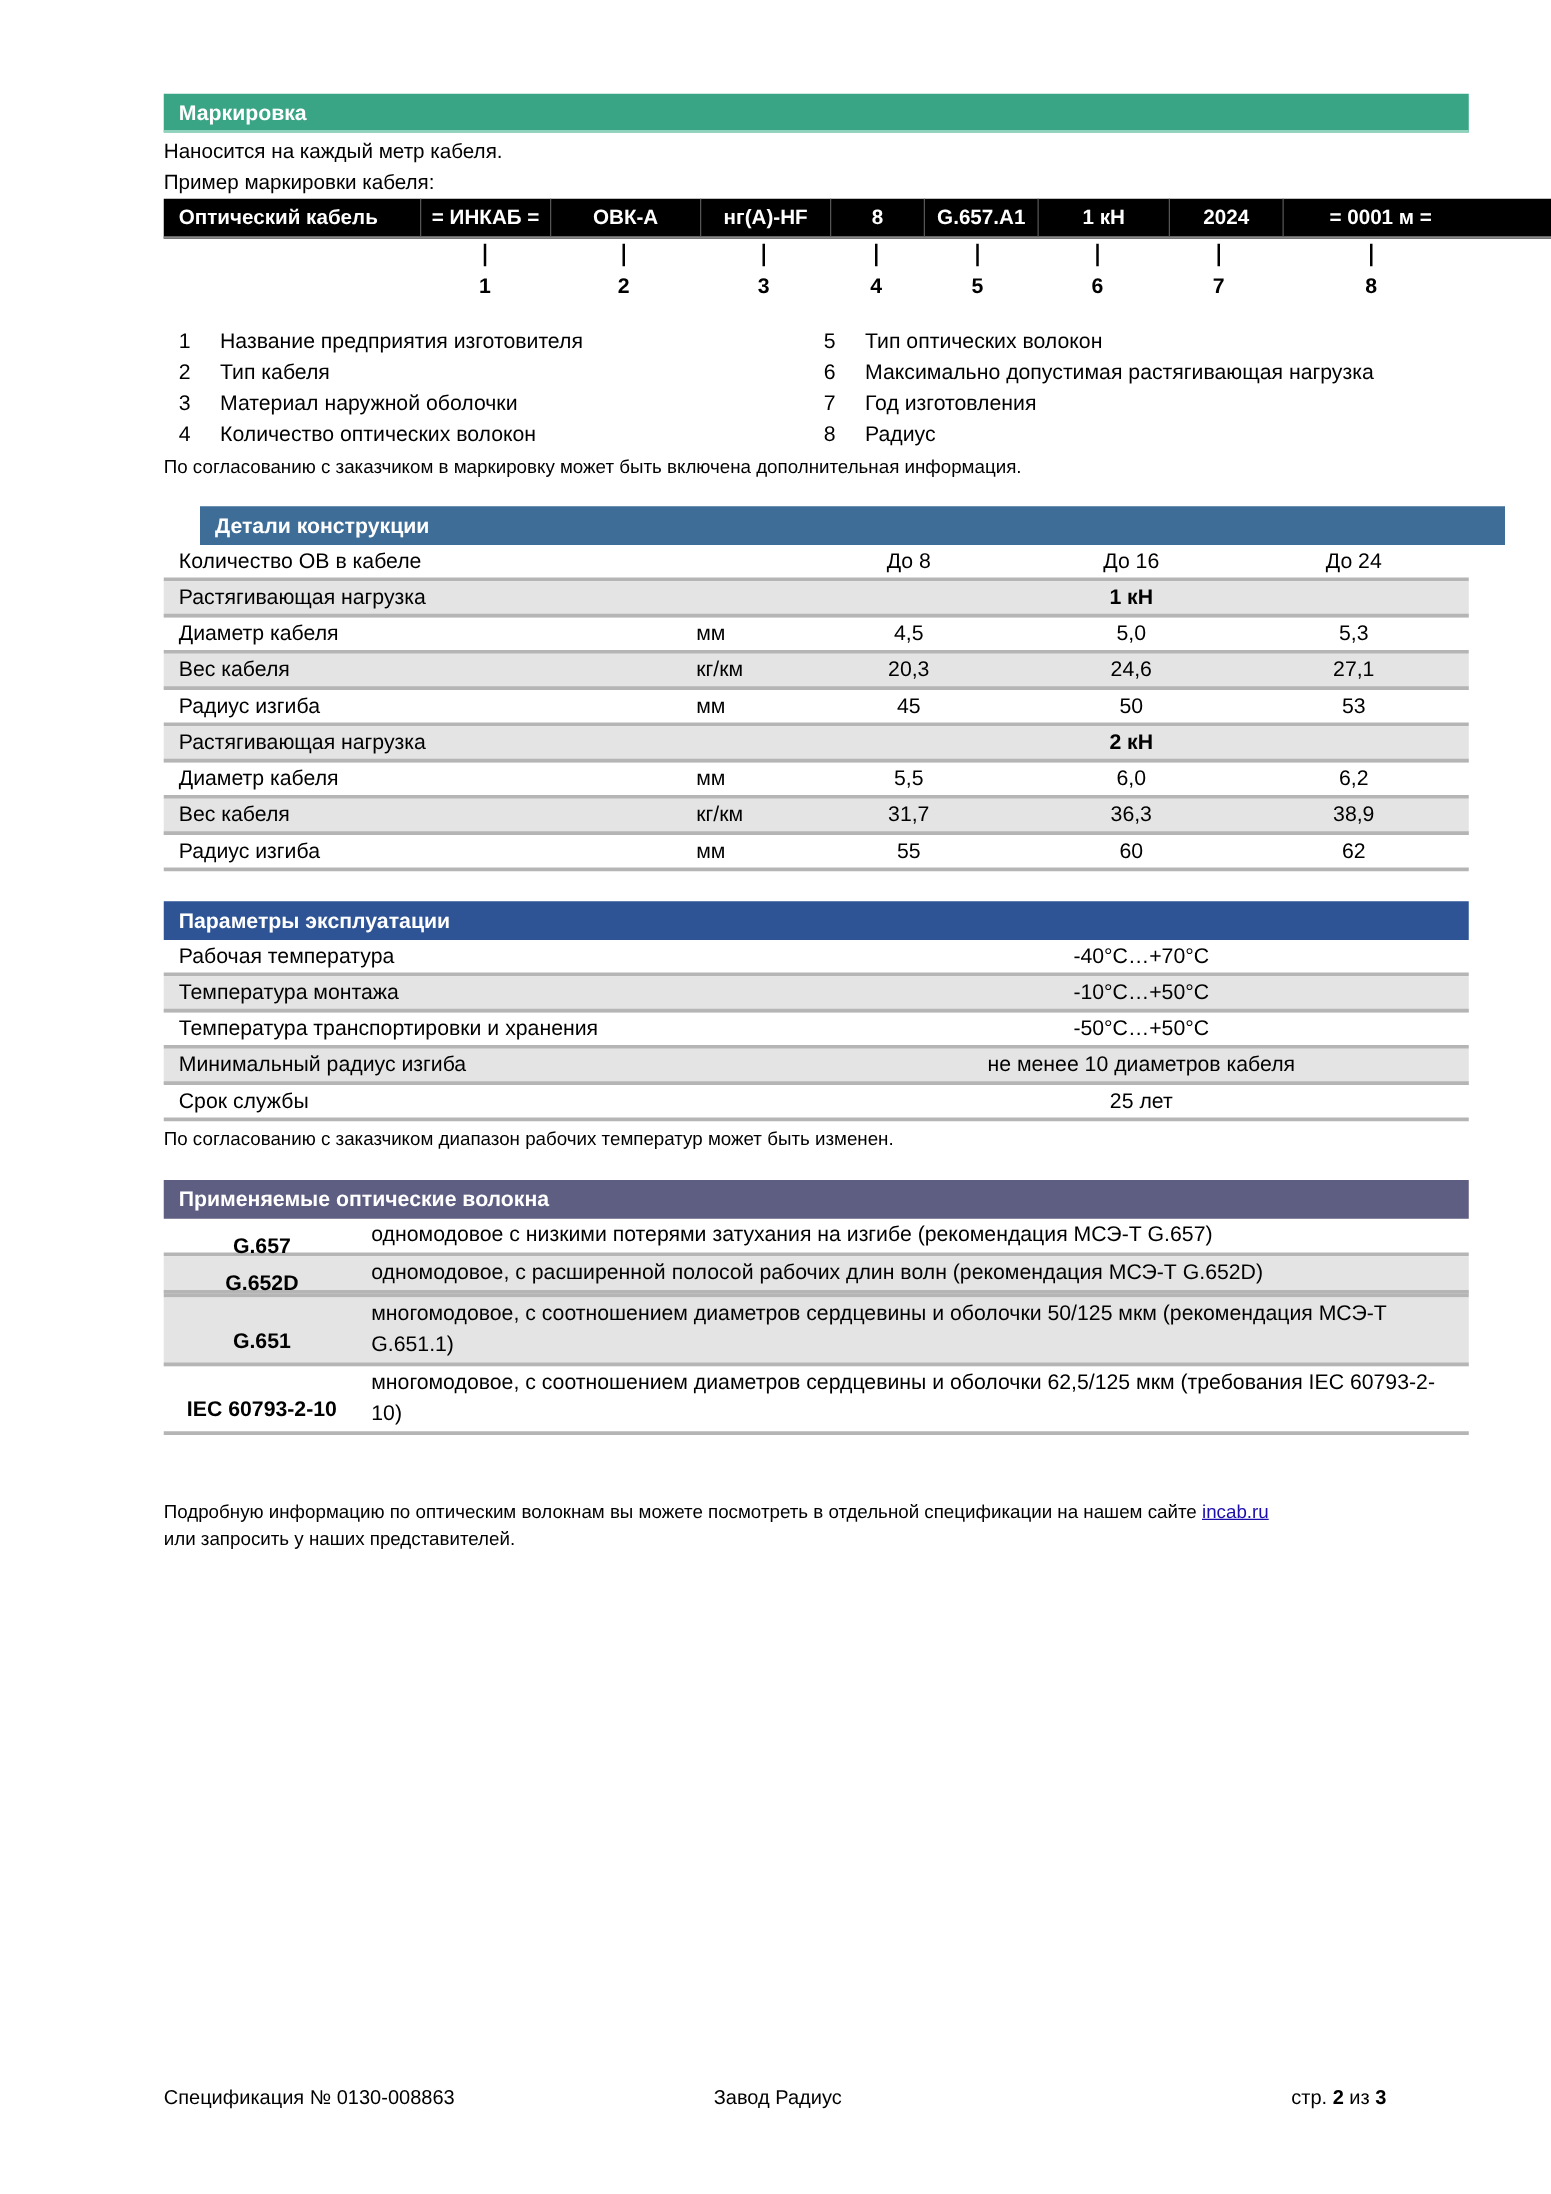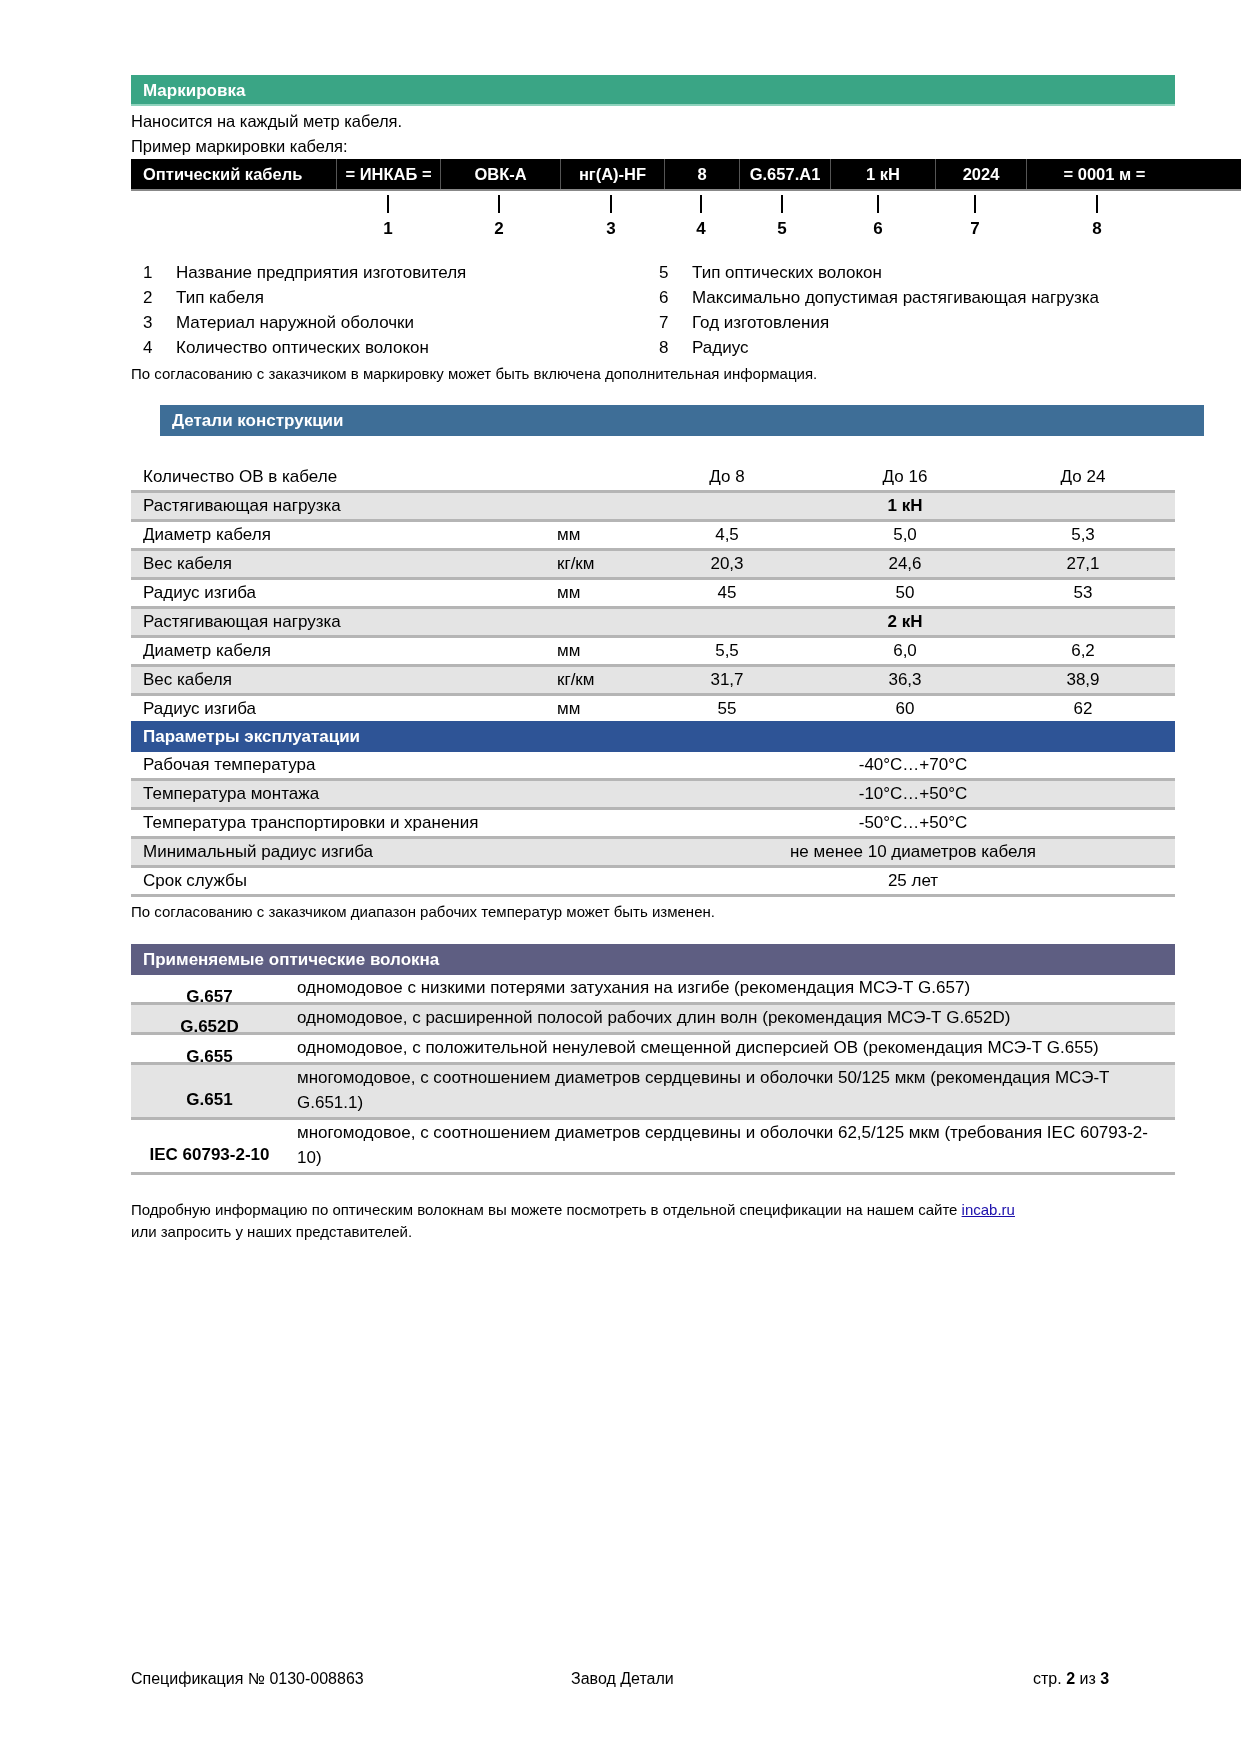--- a/index.html
+++ b/index.html
@@ -81,21 +81,21 @@
     <div class="lg-item" style="left:0;top:50px;"><span class="n">3</span><span>Материал наружной оболочки</span></div>
     <div class="lg-item" style="left:0;top:75px;"><span class="n">4</span><span>Количество оптических волокон</span></div>
     <div class="lg-item" style="left:516px;top:0;"><span class="n">5</span><span>Тип оптических волокон</span></div>
     <div class="lg-item" style="left:516px;top:25px;"><span class="n">6</span><span>Максимально допустимая растягивающая нагрузка</span></div>
     <div class="lg-item" style="left:516px;top:50px;"><span class="n">7</span><span>Год изготовления</span></div>
     <div class="lg-item" style="left:516px;top:75px;"><span class="n">8</span><span>Радиус</span></div>
   </div>
   <div class="txt small" style="top:362px;">По согласованию с заказчиком в маркировку может быть включена дополнительная информация.</div>
 
   <div class="sec-head blue1" style="top:405px;">Детали конструкции</div>
-  <div class="tbl" style="top:436px;margin-top:28px;">
+  <div class="tbl" style="top:436px;">
     <div class="row">
       <span class="c-label">Количество ОВ в кабеле</span>
       <span class="c-v" style="left:596px;">До 8</span>
       <span class="c-v" style="left:774px;">До 16</span>
       <span class="c-v" style="left:952px;">До 24</span>
     </div>
     <div class="row alt">
       <span class="c-label">Растягивающая нагрузка</span>
       <span class="c-v bold" style="left:774px;">1 кН</span>
     </div>
@@ -177,30 +177,29 @@
     <div class="frow">
       <div class="code">G.657</div>
       <div class="desc">одномодовое с низкими потерями затухания на изгибе (рекомендация МСЭ-Т G.657)</div>
     </div>
     <div class="frow alt">
       <div class="code">G.652D</div>
       <div class="desc">одномодовое, с расширенной полосой рабочих длин волн (рекомендация МСЭ-Т G.652D)</div>
     </div>
     <div class="frow">
       <div class="code">G.655</div>
-      <div class="desc">одномодовое, с положительной ненулевой смещенной дисперсией ОВ (рекомендация МСЭ-Т G.655)</div>
     </div>
     <div class="frow alt">
       <div class="code">G.651</div>
       <div class="desc">многомодовое, с соотношением диаметров сердцевины и оболочки 50/125 мкм (рекомендация МСЭ-Т G.651.1)</div>
     </div>
     <div class="frow">
       <div class="code">IEC 60793-2-10</div>
       <div class="desc">многомодовое, с соотношением диаметров сердцевины и оболочки 62,5/125 мкм (требования IEC 60793-2-10)</div>
     </div>
   </div>
   <div class="txt small" style="top:1198px;"><span>Подробную информацию по оптическим волокнам вы можете посмотреть в отдельной спецификации на нашем сайте </span><span class="link">incab.ru</span></div>
   <div class="txt small" style="top:1220px;">или запросить у наших представителей.</div>
 </div>
 
 <div class="footer" style="left:131px;">Спецификация № 0130-008863</div>
-<div class="footer" style="left:571px;">Завод Детали</div>
+<div class="footer" style="left:571px;">Завод Радиус</div>
 <div class="footer" style="left:1033px;"><span>стр. </span><b>2</b><span> из </span><b>3</b></div>
 
 </body></html>

